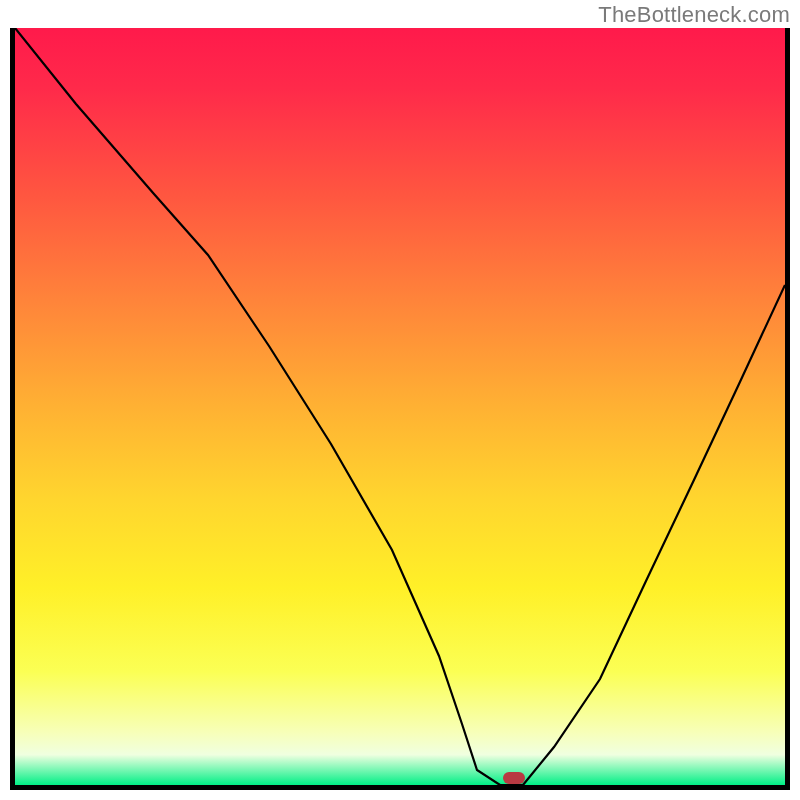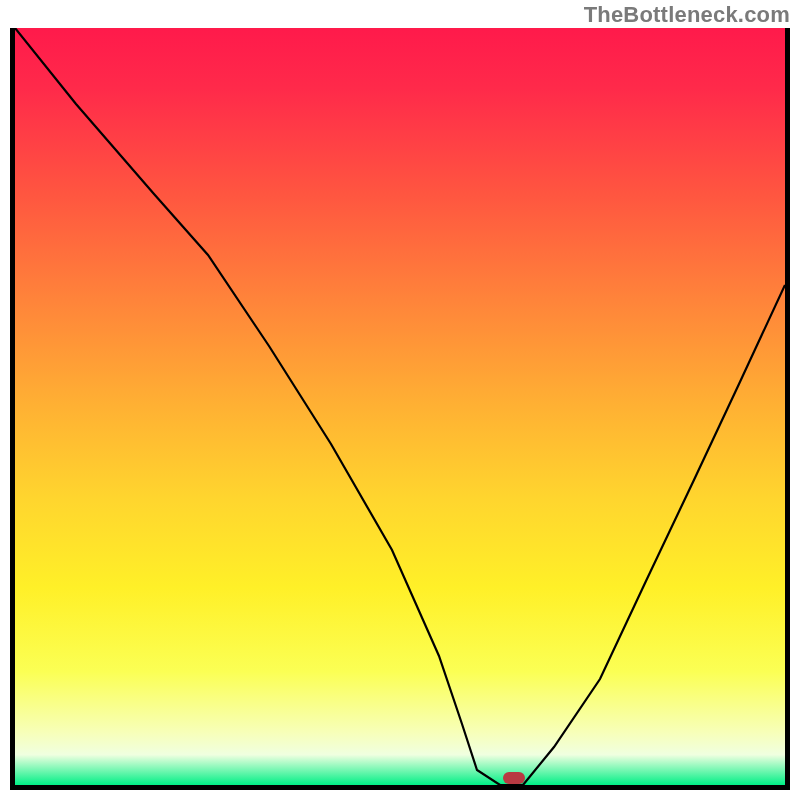--- a/index.html
+++ b/index.html
@@ -15,21 +15,21 @@
     position: relative;
     width: 800px;
     height: 800px;
   }
   .watermark {
     position: absolute;
     top: 2px;
     right: 10px;
     color: #7a7a7a;
     font-size: 22px;
-    font-weight: 700;
+    font-weight: 400;
     letter-spacing: 0.2px;
     margin-left: 13px;
   }
   .frame {
     position: absolute;
     left: 10px;
     right: 10px;
     top: 28px;
     bottom: 10px;
     border-left: 5px solid #000;

